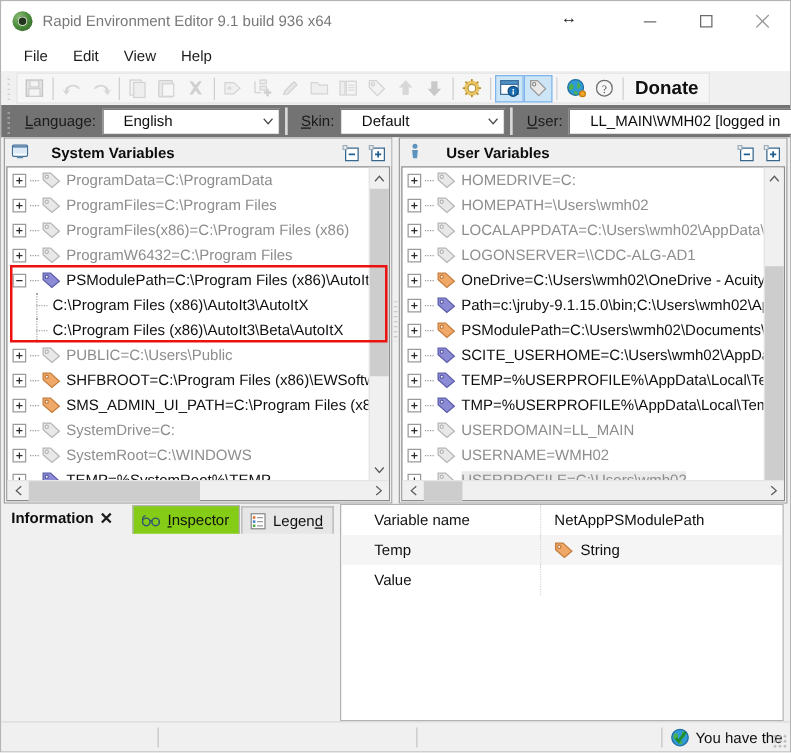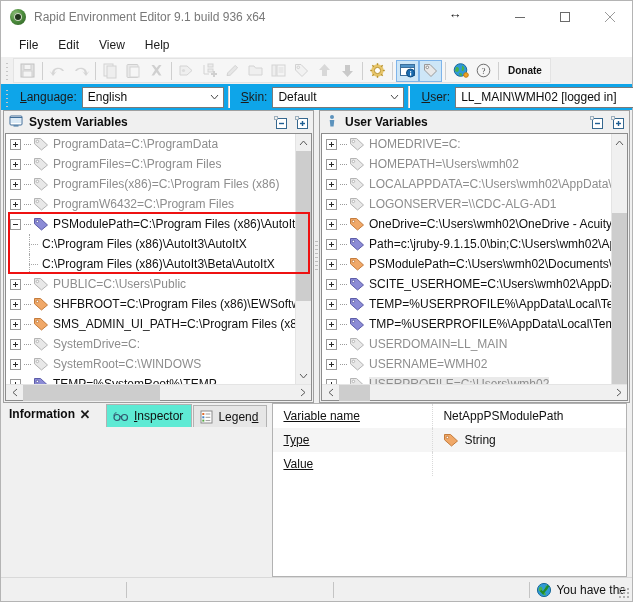--- a/index.html
+++ b/index.html
@@ -129,31 +129,31 @@
     border: 1px solid #7eb4ea;
   }
   .tb svg { display: block; }
   .tsep {
     width: 1px; height: 18px;
     background: #cfcfcf;
     margin: 0 3px;
     flex: 0 0 auto;
   }
   .donate {
-    font-size: 10px;
+    font-size: 15px;
     font-weight: bold;
     color: #101010;
     padding: 0 6px;
     white-space: nowrap;
   }
 
   
   .options-row {
     height: 26px;
-    background: #0ea5e9;
+    background: #737373;
     display: flex;
     align-items: center;
     flex: 0 0 auto;
   }
   .opt-label {
     font-size: 12px;
     color: #1b1b1b;
     margin: 0 5px 0 7px;
     white-space: nowrap;
   }
@@ -163,21 +163,21 @@
     background: #ffffff;
     border: 1px solid #7a7a7a;
     display: flex;
     align-items: center;
     position: relative;
     flex: 0 0 auto;
   }
   .combo .cval {
     font-size: 12px;
     color: #0c0c0c;
-    padding-left: 5px;
+    padding-left: 16px;
     white-space: nowrap;
     overflow: hidden;
     flex: 1 1 auto;
   }
   .combo .carrow {
     width: 17px;
     display: flex; align-items: center; justify-content: center;
     color: #4a4a4a;
     flex: 0 0 auto;
   }
@@ -210,21 +210,21 @@
     background: #f0f0f0;
     display: flex;
     align-items: center;
     flex: 0 0 auto;
     padding-left: 5px;
   }
   .panel-title {
     font-size: 12px;
     font-weight: bold;
     color: #0d0d0d;
-    margin-left: 6px;
+    margin-left: 18px;
     flex: 1 1 auto;
     white-space: nowrap;
   }
   .panel-btn {
     width: 18px; height: 18px;
     display: flex; align-items: center; justify-content: center;
     margin-right: 3px;
     flex: 0 0 auto;
   }
   .tree-wrap {
@@ -430,21 +430,21 @@
     padding: 0 8px 0 6px;
     border: 1px solid #b2b2b2;
     border-bottom: none;
     background: #e6e6e6;
     font-size: 12px;
     color: #101010;
     margin-right: 1px;
     white-space: nowrap;
   }
   .tab.active {
-    background: #5eead4;
+    background: #84cc16;
     height: 23px;
     justify-content: center;
   }
   .tab .ticon { margin-right: 5px; display: flex; }
   .tab u { text-decoration: underline; }
   .info-body {
     flex: 1 1 auto;
     background: #ffffff;
     border: 1px solid #b2b2b2;
     margin: 0 3px 0 4px;
@@ -454,26 +454,25 @@
   .ir {
     height: 24px;
     display: flex;
     align-items: center;
     font-size: 12px;
     color: #101010;
   }
   .ir.alt { background: #f5f5f5; }
   .ir .k {
     width: 160px;
-    padding-left: 10px;
+    padding-left: 26px;
     flex: 0 0 auto;
     border-right: 1px dotted #d9d9d9;
     height: 24px;
     line-height: 24px;
-    text-decoration: underline;
   }
   .ir .v {
     padding-left: 10px;
     display: flex;
     align-items: center;
     white-space: nowrap;
     overflow: hidden;
   }
   .ir .v .tagicon { margin-right: 5px; }
 
@@ -1167,21 +1166,21 @@
       </div>
     </div>
     <div class="info-body">
       <div class="ir">
         <div class="k">Variable name</div>
         <div class="v">
           <span>NetAppPSModulePath</span>
         </div>
       </div>
       <div class="ir alt">
-        <div class="k">Type</div>
+        <div class="k">Temp</div>
         <div class="v">
           <span class="tagicon">
             <svg width="16" height="14" viewBox="0 0 16 14">
               <path d="M7.5 1.5 L14.5 8 L8.5 13 L1.5 6.8 L1.5 1.5 Z" fill="#f0a868" stroke="#c47c3c"></path>
               <circle cx="4.4" cy="4.4" r="1.25" fill="#ffffff" stroke="#c47c3c"></circle>
             </svg>
           </span>
           <span>String</span>
         </div>
       </div>

